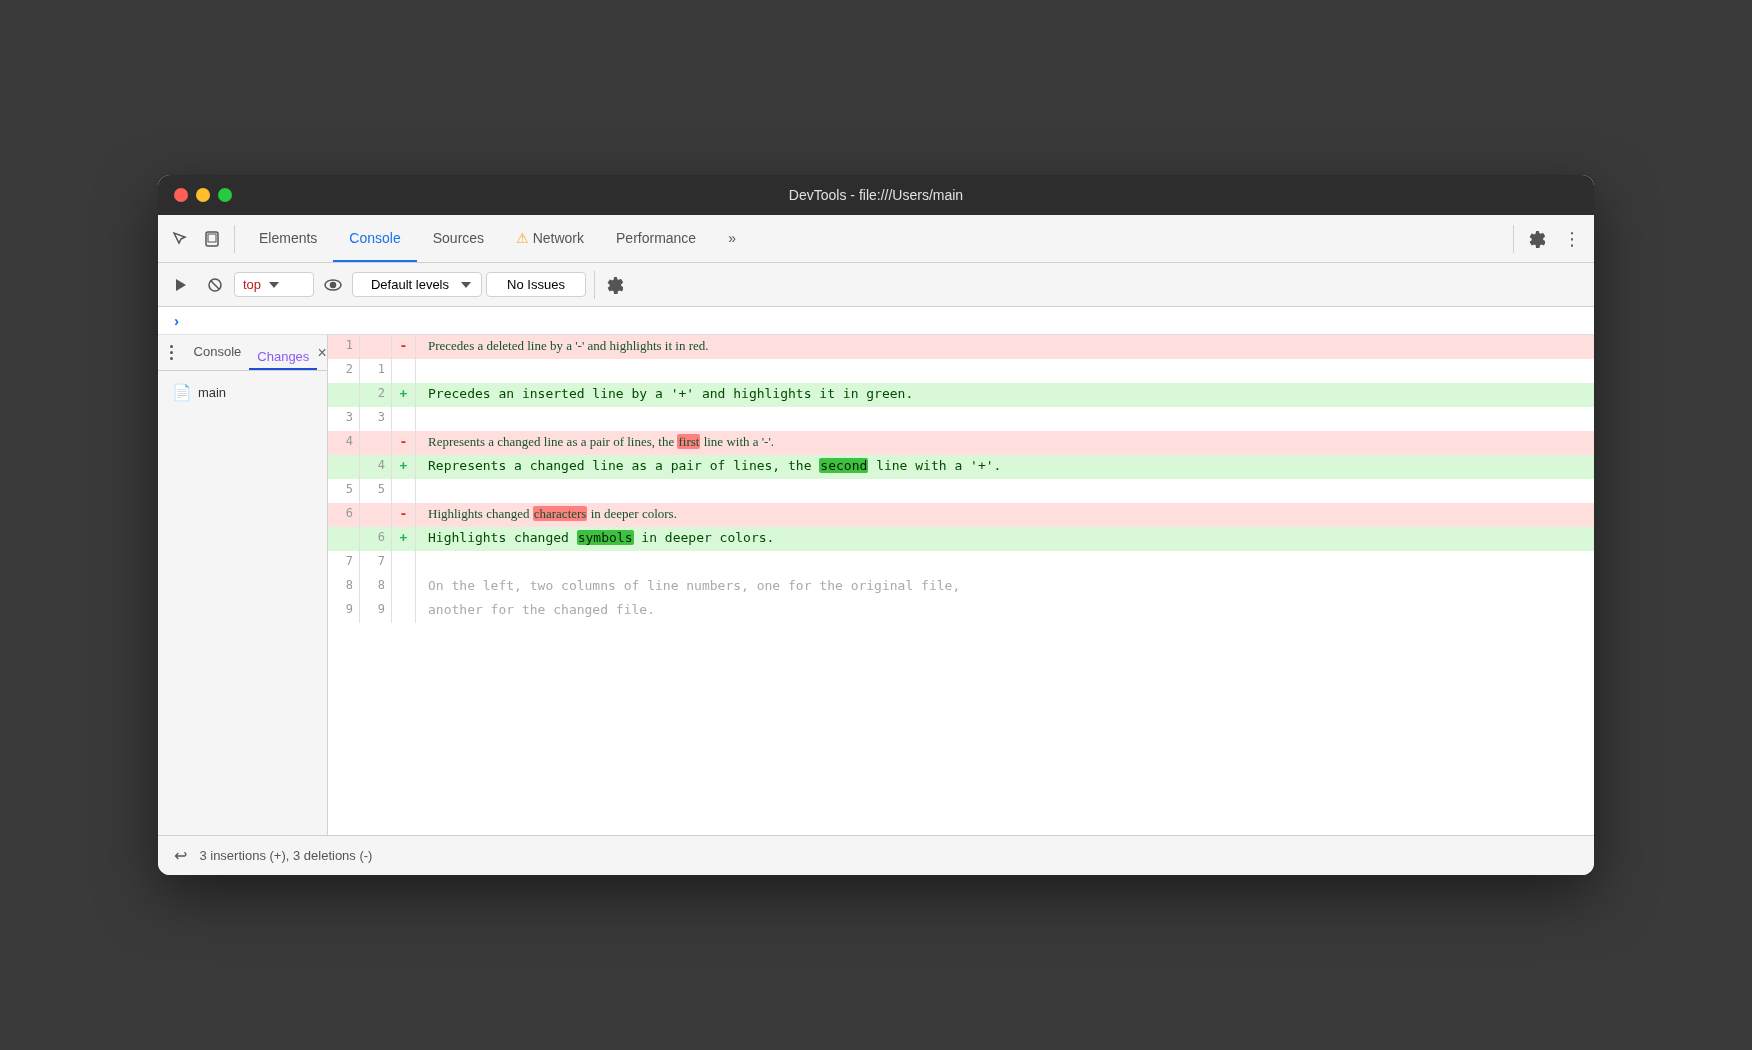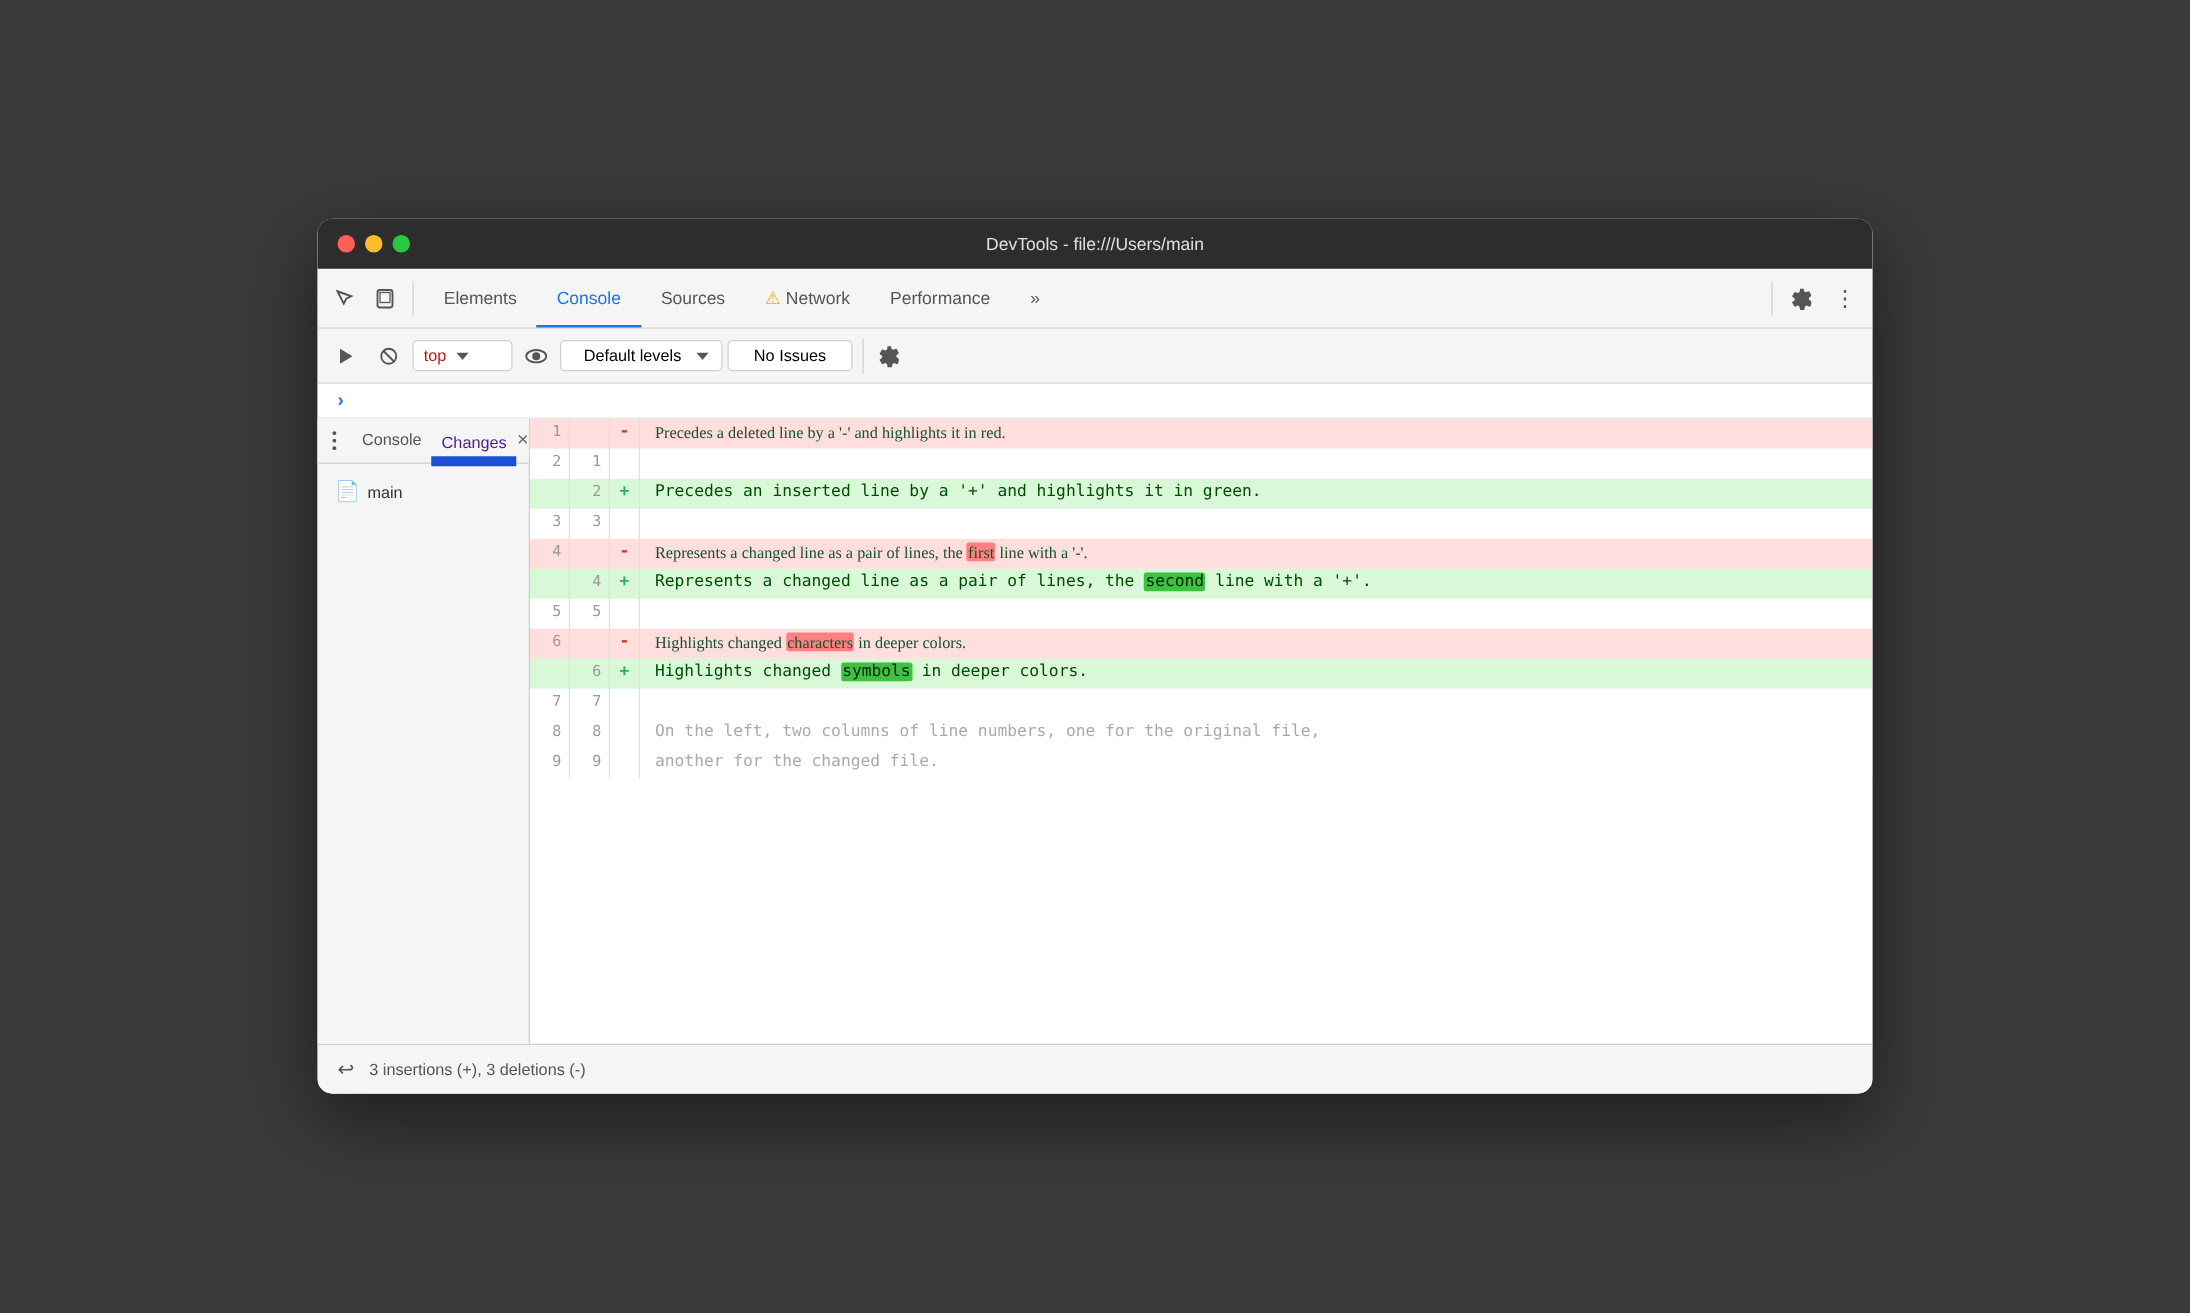--- a/index.html
+++ b/index.html
@@ -5,21 +5,21 @@
     * { box-sizing: border-box; margin: 0; padding: 0; }
     body {
       background: #3a3a3a;
       display: flex;
       align-items: center;
       justify-content: center;
       min-height: 100vh;
       font-family: -apple-system, BlinkMacSystemFont, 'Segoe UI', sans-serif;
     }
     .window {
-      width: 1244px;
+      width: 1436px;
       background: #f0f0f0;
       border-radius: 12px;
       box-shadow: 0 20px 60px rgba(0,0,0,0.5);
       overflow: hidden;
     }
     .title-bar {
       background: #2d2d2d;
       height: 40px;
       display: flex;
       align-items: center;
@@ -465,21 +465,21 @@
 
       <div class="tabs-panel-header">
         <div class="panel-more-vert">
           <div class="pmv-dot"></div>
           <div class="pmv-dot"></div>
           <div class="pmv-dot"></div>
         </div>
         <div class="panel-tab">
           <span>Console</span>
         </div>
-        <div class="panel-tab active" style="color:#4c1d95;border-bottom:8px solid #1d4ed8;font-size:13px;padding:4px 8px;margin-top:10px;">
+        <div class="panel-tab active" style="color:#8b5cf6;border-bottom:2px solid #1d4ed8;font-size:13px;padding:4px 8px;margin-top:10px;">
           <span>Changes</span>
         </div>
         <button class="close-btn">
           <span>×</span>
         </button>
       </div>
 
       <div class="file-list">
         <div class="file-item">
           <span class="file-icon">📄</span>

